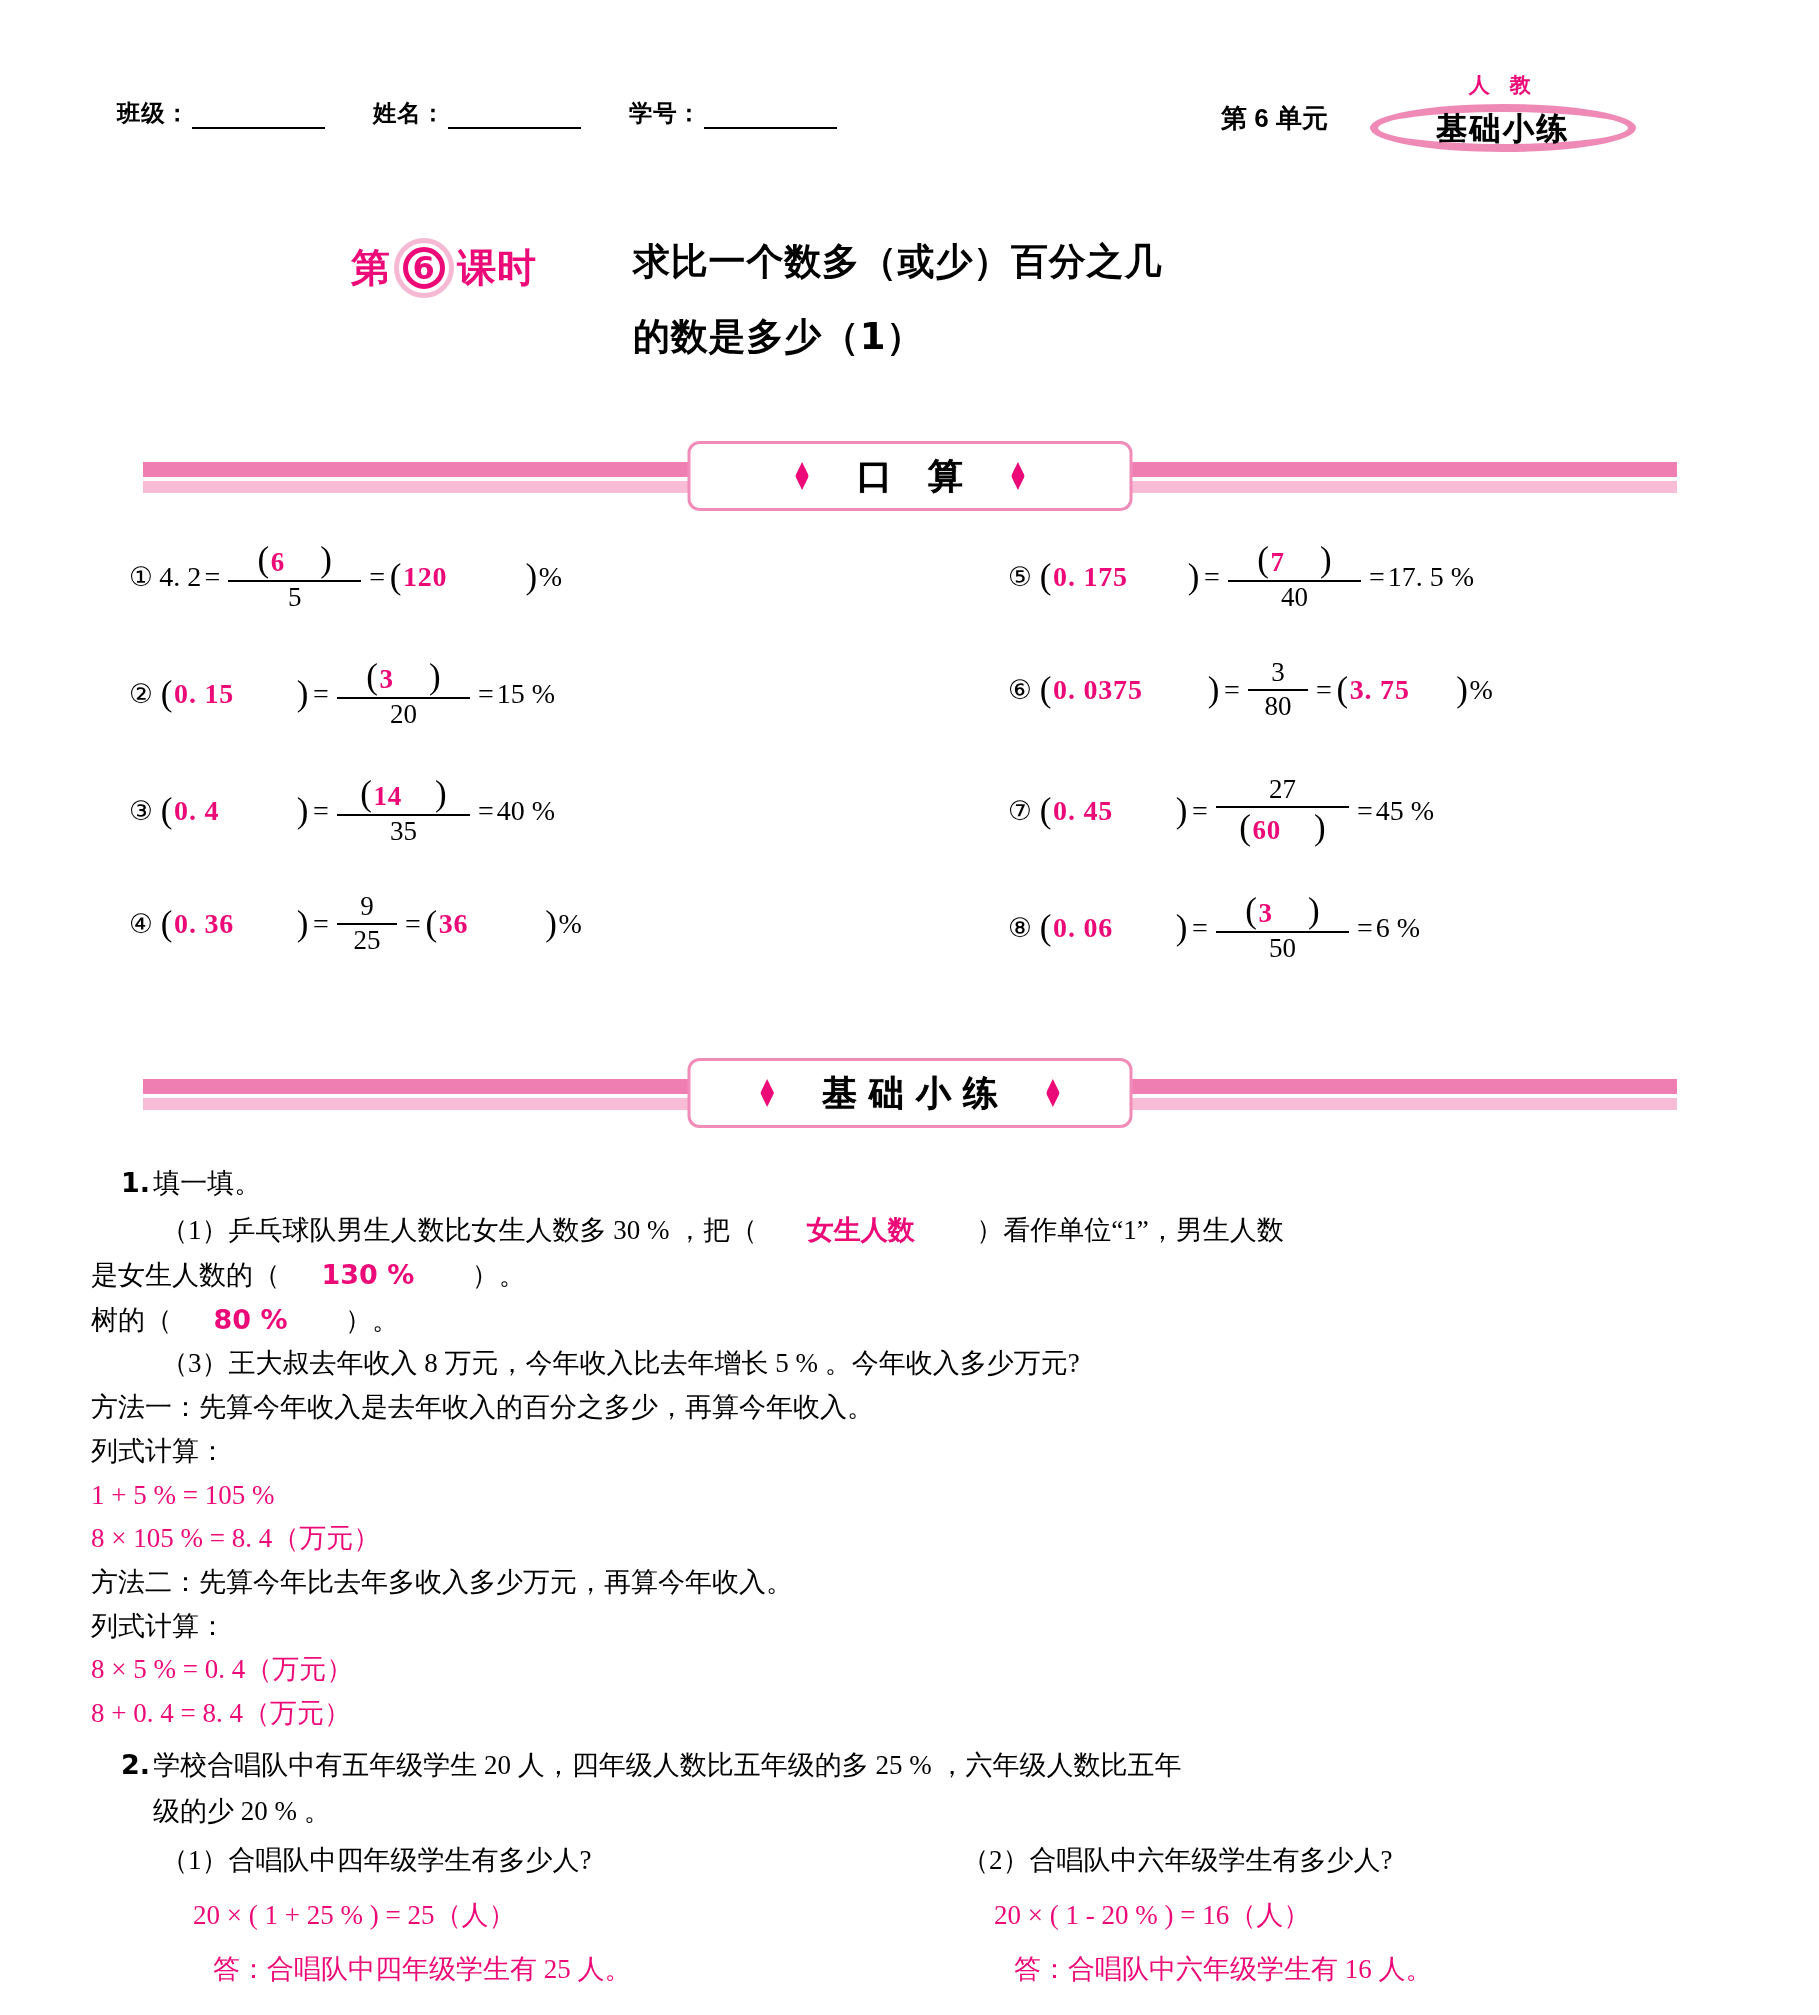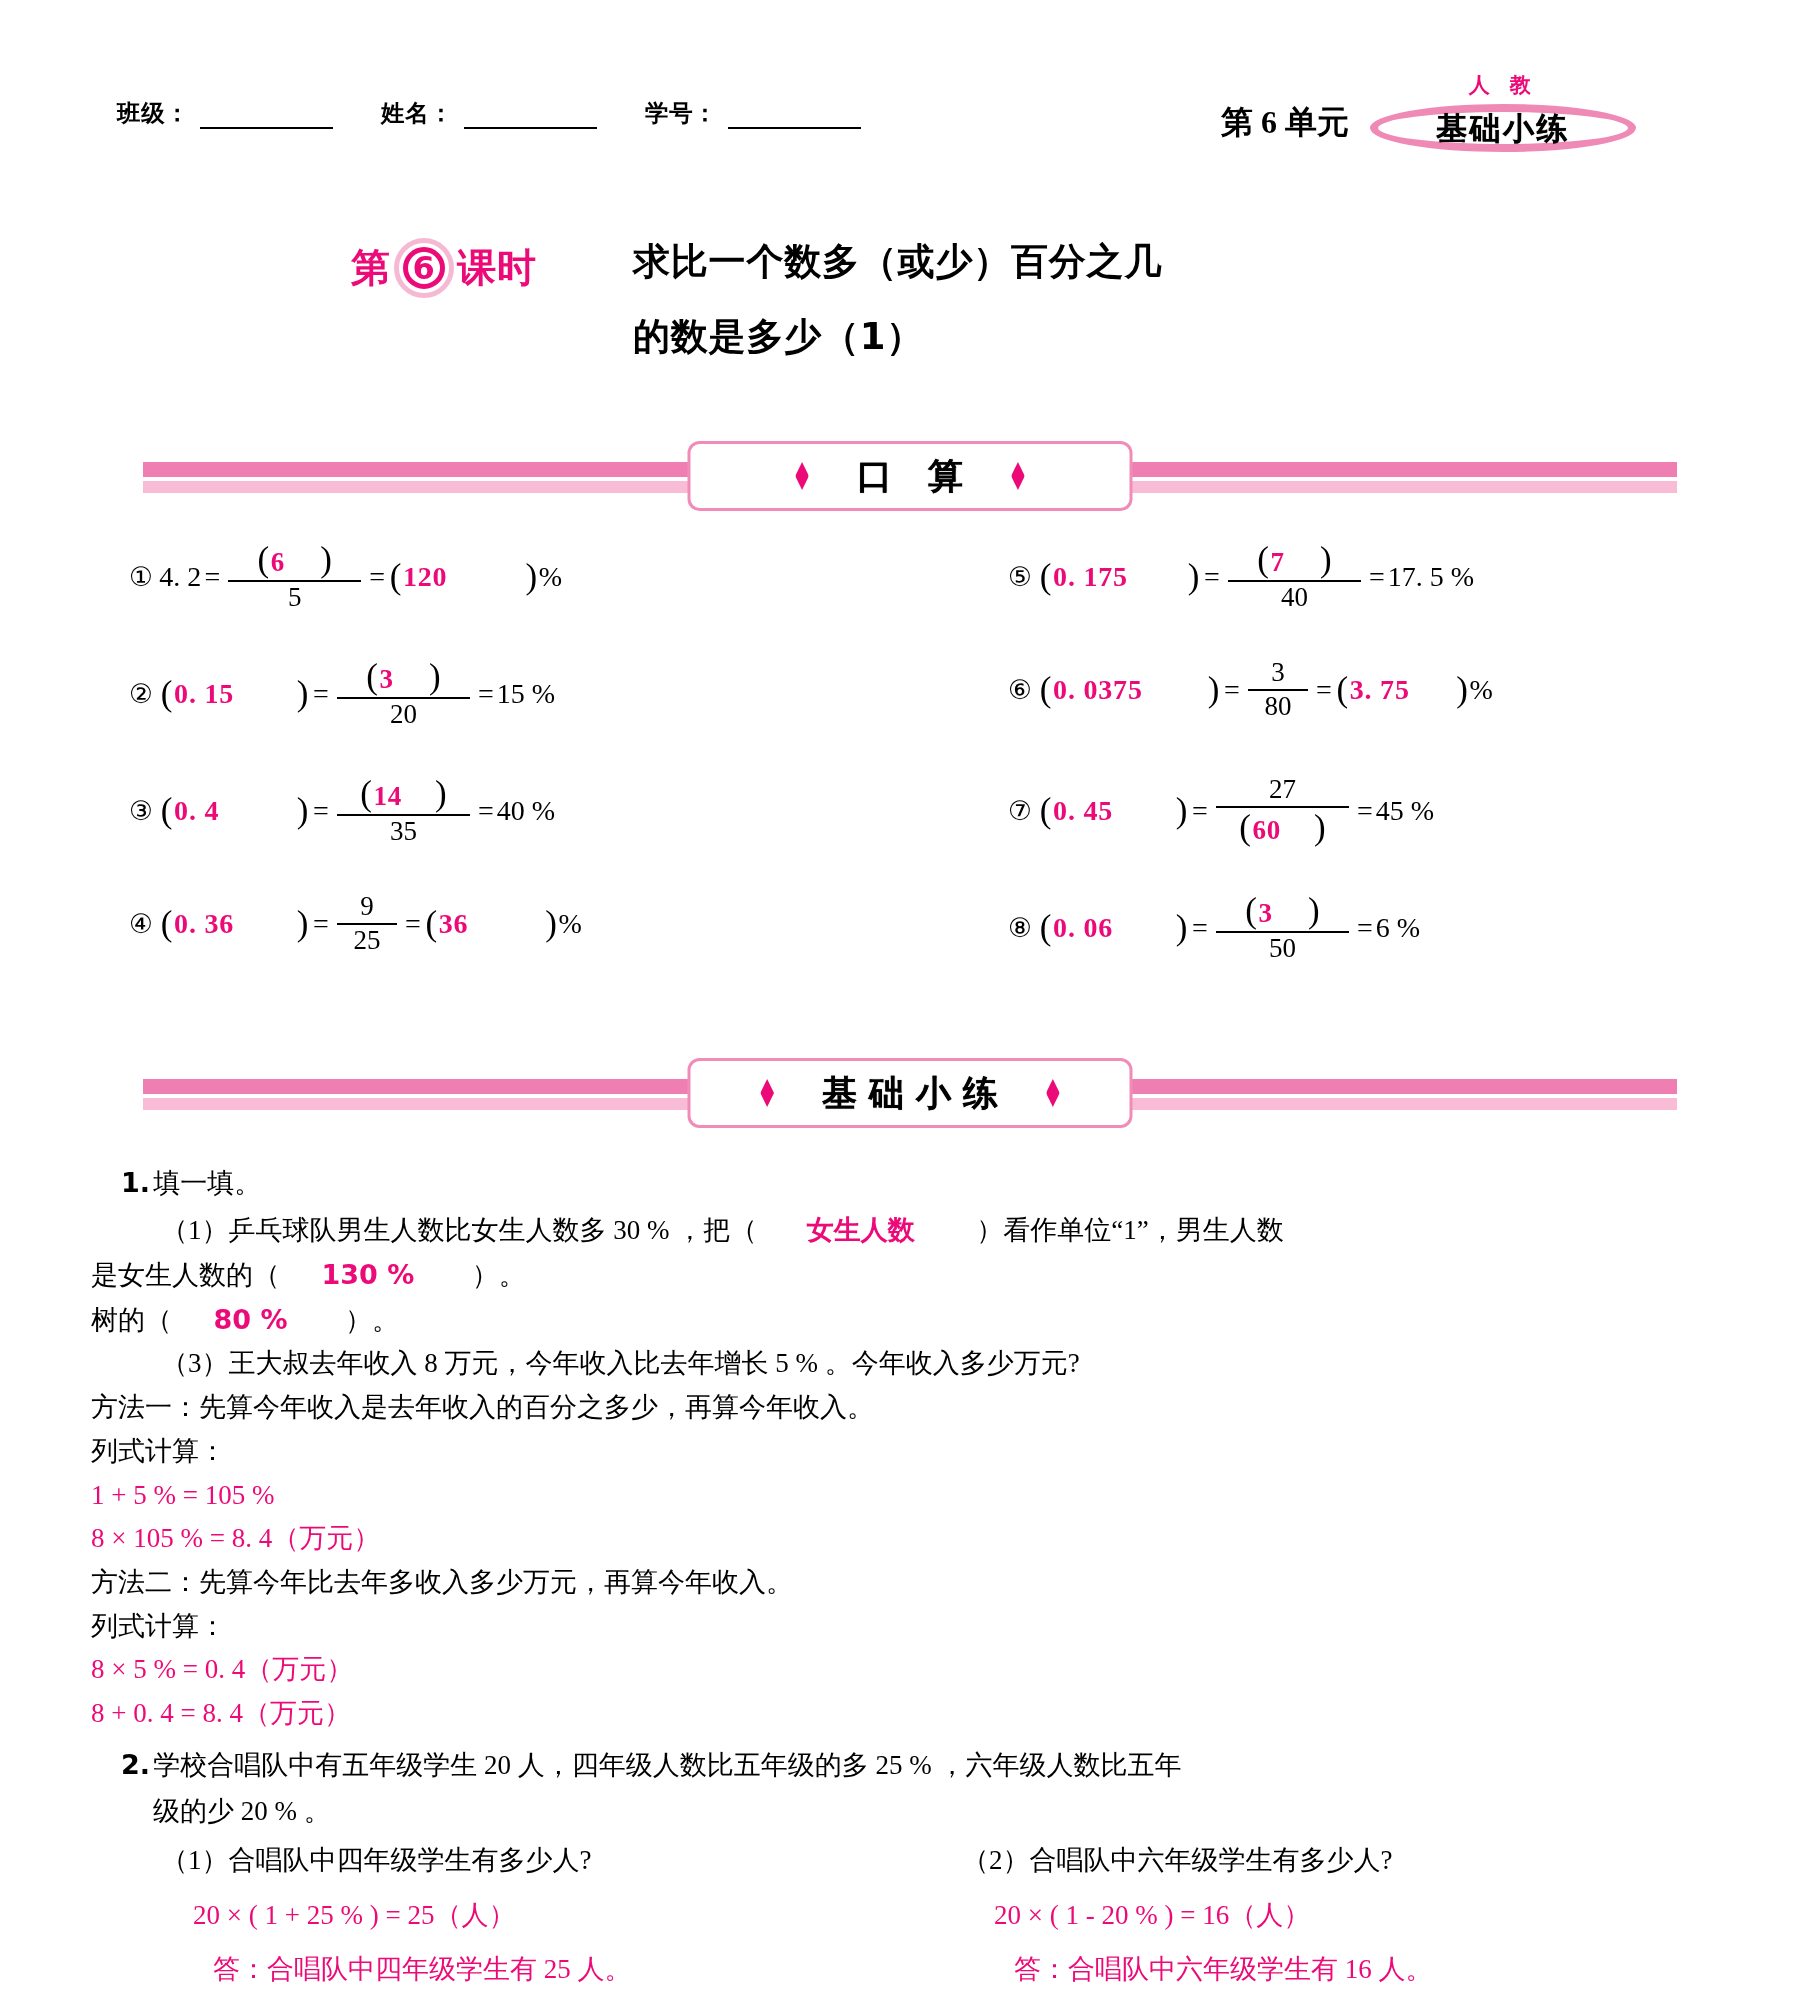--- a/index.html
+++ b/index.html
@@ -7,26 +7,26 @@
     width:1820px;height:2535px;position:relative;
     font-family:"Liberation Serif","DejaVu Serif",serif;
     color:#000;-webkit-font-smoothing:antialiased;
   }
   .page{position:absolute;inset:0;}
 
   
   .hdr{position:absolute;left:0;right:0;top:85px;height:64px;}
   .hdr-fields{position:absolute;left:117px;top:12px;display:flex;gap:48px;
       font-size:25px;letter-spacing:0.8px;}
-  .fld{display:flex;align-items:flex-end;white-space:nowrap;gap:8px;}
+  .fld{display:flex;align-items:flex-end;white-space:nowrap;}
   .fld .lbl{font-family:"DejaVu Sans","Liberation Sans",sans-serif;font-weight:700;font-size:23.4px;}
   .fld .rule{display:inline-block;width:133px;border-bottom:2.4px solid #000;margin-left:2.4px;height:21px;}
 
-  .hdr-unit{position:absolute;left:1221px;top:16px;font-size:32px;font-weight:700;
-      font-family:Liberation Serif, serif;white-space:nowrap;}
+  .hdr-unit{position:absolute;left:1221px;top:16px;font-size:26px;font-weight:700;
+      font-family:Liberation Sans, sans-serif;white-space:nowrap;}
 
   .brandbox{position:absolute;left:1362px;top:-16px;width:282px;height:89px;}
   .brand-sub{position:absolute;left:50%;top:2.4px;transform:translateX(-50%);
       color:#ec0a78;font-weight:700;font-size:21px;letter-spacing:6.4px;
       font-family:"DejaVu Sans","Liberation Sans",sans-serif;white-space:nowrap;}
   .brand-ellipse{position:absolute;left:8px;top:35px;width:266px;height:48px;
       border-radius:50%;border:8.9px solid #ef8ab6;box-sizing:border-box;}
   .brand-main{position:absolute;left:0;right:0;top:39px;text-align:center;
       font-weight:700;font-size:31px;letter-spacing:2.4px;
       font-family:"DejaVu Sans","Liberation Sans",sans-serif;

